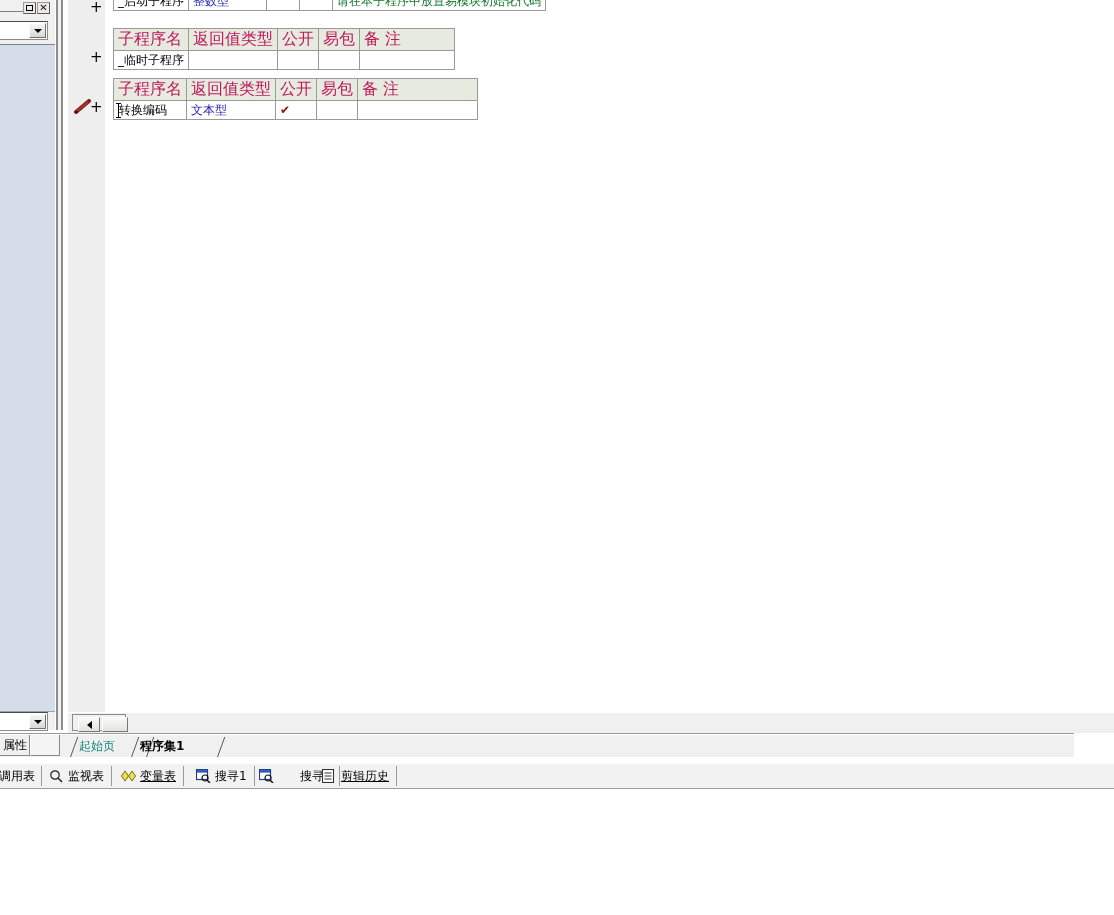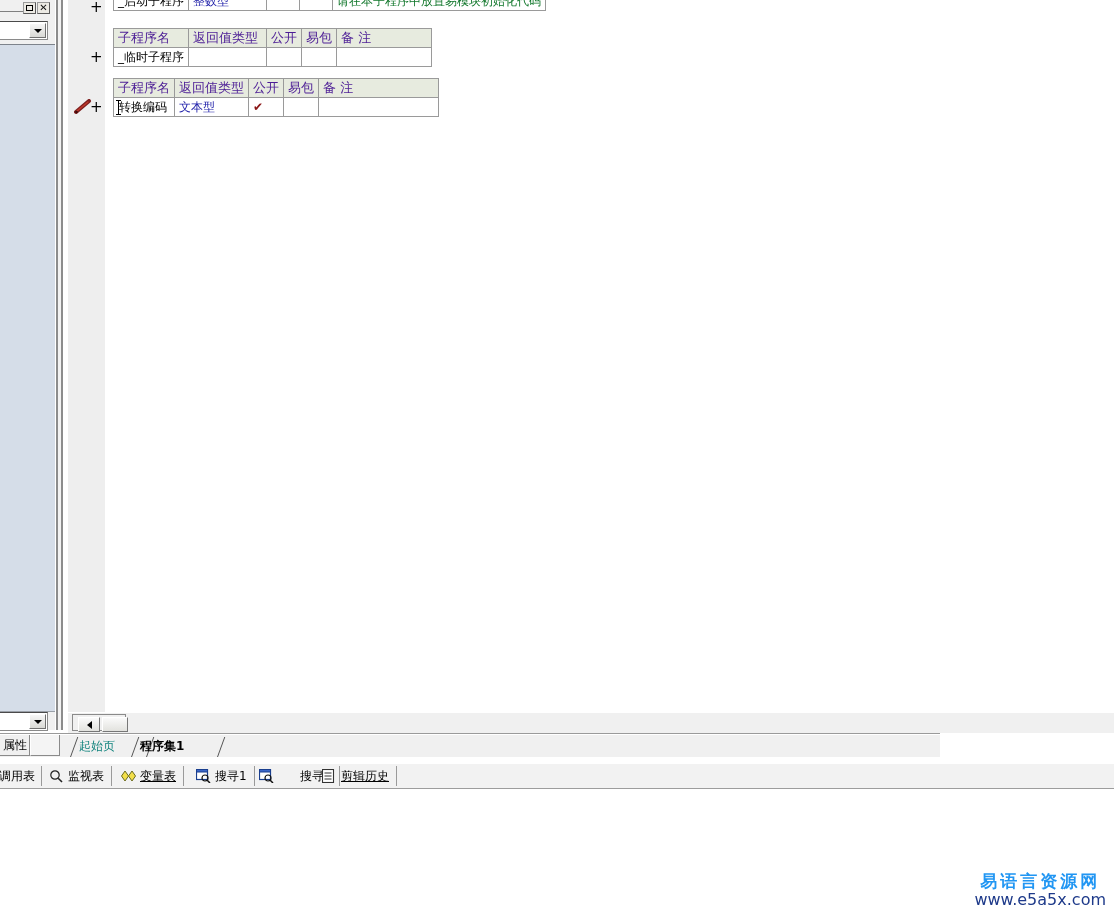--- a/index.html
+++ b/index.html
@@ -189,22 +189,22 @@
     padding: 0 4px;
     font-weight: normal;
     text-align: left;
     white-space: nowrap;
     box-sizing: border-box;
     vertical-align: middle;
     overflow: hidden;
   }
   .rtable th {
     background: #e7ebdf;
-    color: #4c1d95;
-    font-size: 13px;
+    color: #be185d;
+    font-size: 16px;
   }
   .cell-name { color: #000; }
   .cell-type { color: #2222aa; }
   .cell-note { color: #11772b; }
   .cell-check {
     text-align: center;
     color: #8a1515;
     font-weight: bold;
     font-size: 12px;
   }
@@ -272,21 +272,21 @@
     background: linear-gradient(#fafafa,#e2e2de);
     border: 1px solid #ffffff;
     border-right-color: #777; border-bottom-color: #777;
     box-sizing:border-box;
   }
 
   
   .tabstrip {
     position: absolute;
     left: 0; top: 733px;
-    width: 940px; height: 23px;
+    width: 1074px; height: 23px;
     background: #f0f0f0;
     border-top: 1px solid #9a9a9a;
   }
   .tabstrip-hr-top { position:absolute; left:0; top:0; width:1114px; height:1px; background:#ffffff; }
 
   .prop-tab {
     position: absolute;
     left: -8px; top: 1px;
     width: 38px; height: 21px;
     background: #f0f0f0;
@@ -606,18 +606,14 @@
       </span>
       <span>剪辑历史</span>
     </div>
   </div>
 
   <div class="lower-pane">
     
     
   </div>
 
-  <div class="watermark">
-    <div class="wm-cn">易语言资源网</div>
-    <div class="wm-url">www.e5a5x.com</div>
-  </div>
 
 </div>
 
 </body></html>

